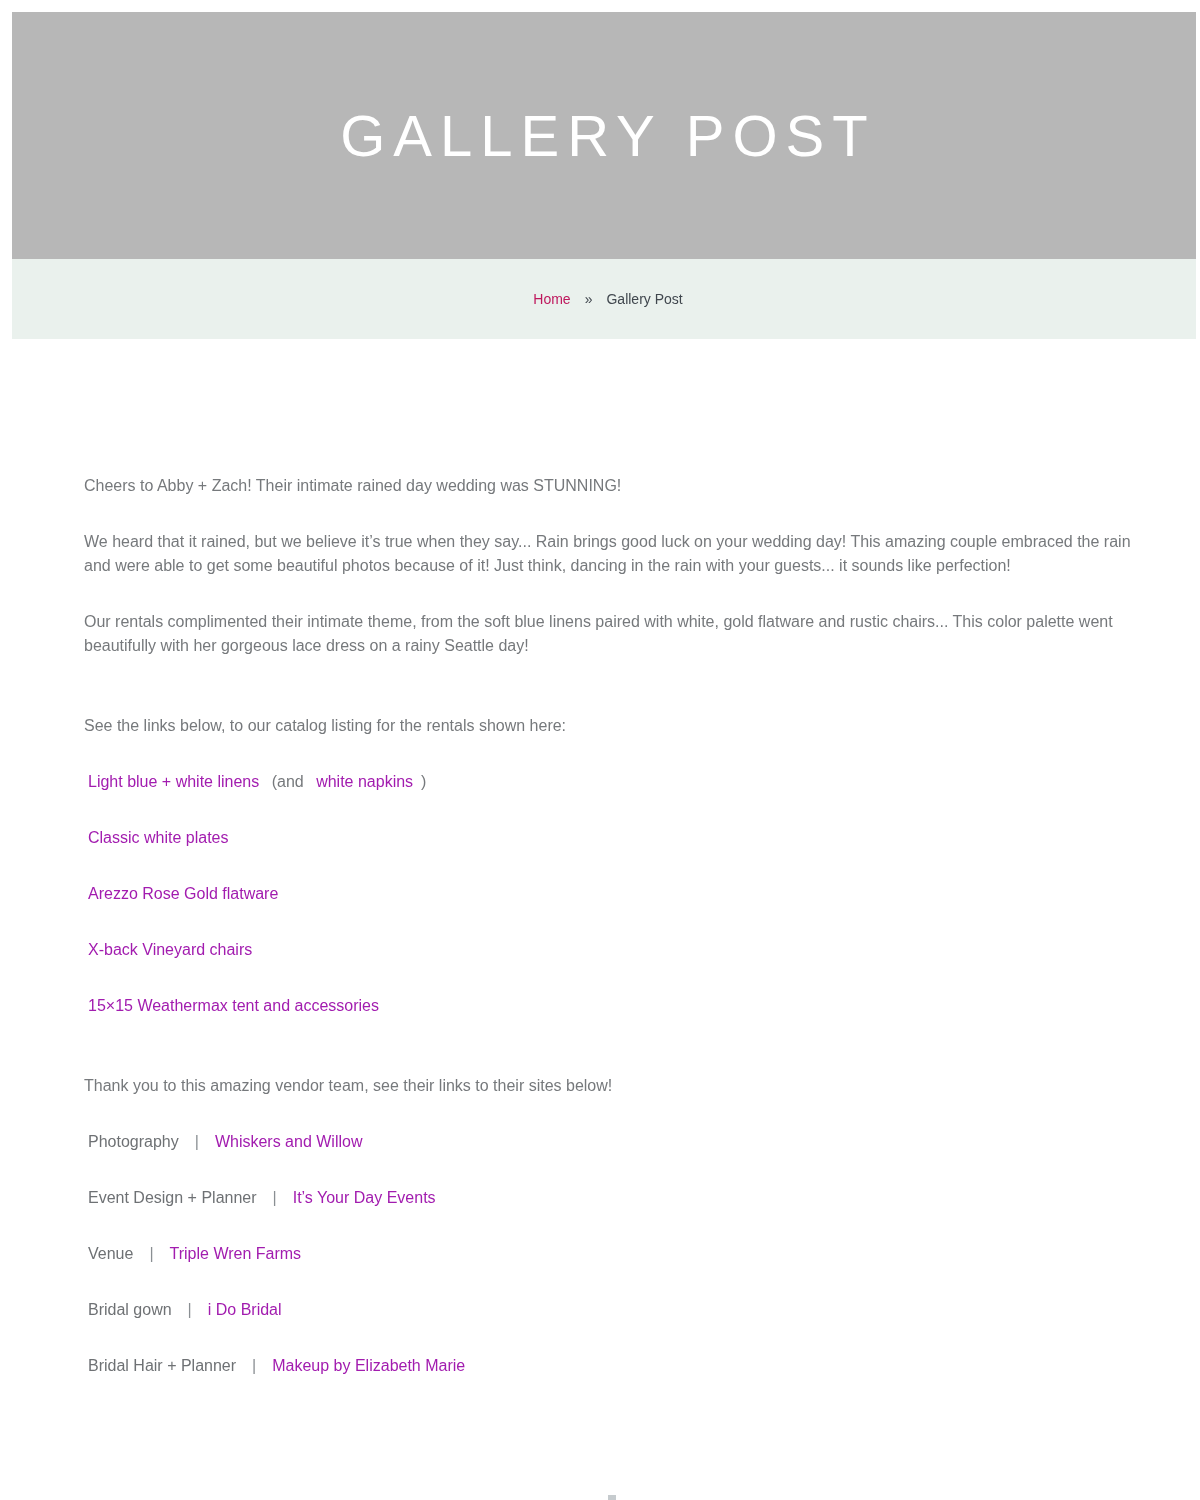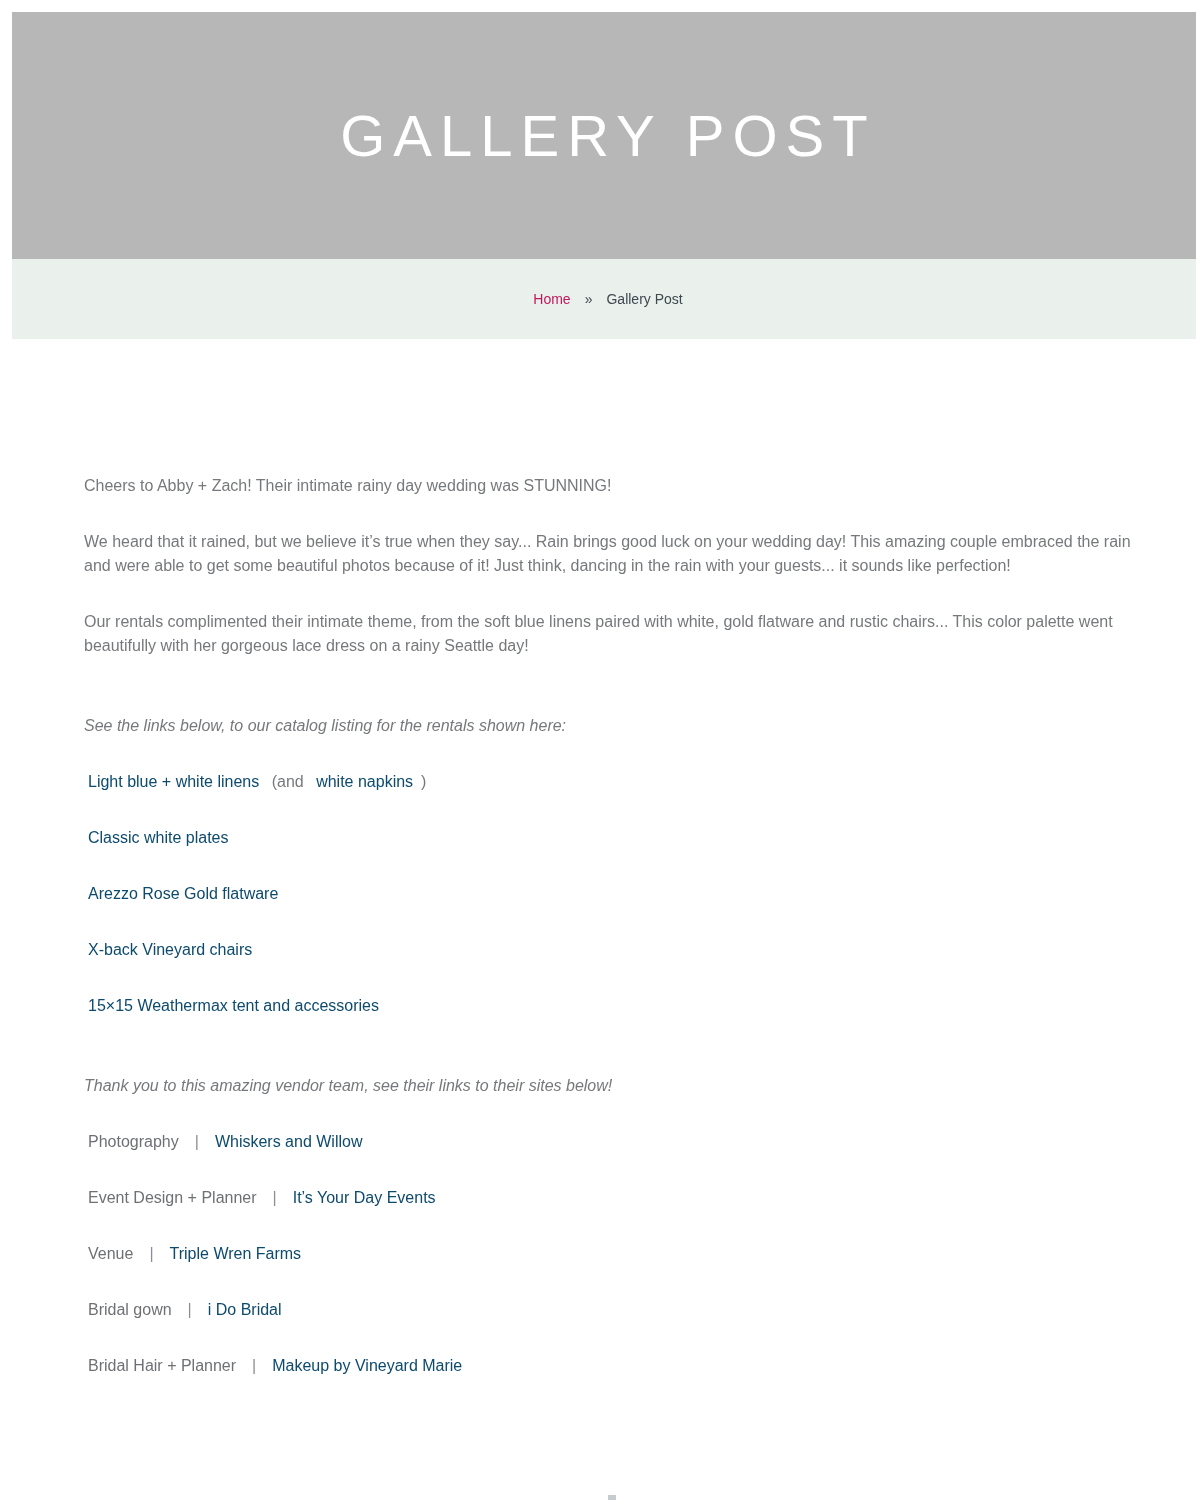--- a/index.html
+++ b/index.html
@@ -46,24 +46,24 @@
   }
   .crumb-sep { margin: 0 6px; color: #40474e; }
   
   .article {
     padding: 131px 68px 0 68px;
     font-size: 16px;
     line-height: 24px;
     color: #76797c;
   }
   .article p { margin: 0 0 24px 0; }
-  .article .intro { font-style: italic; }
+  .article .intro { }
   .gap-top { margin-top: 48px !important; }
   a.green-link {
-    color: #0c4a6e;
+    color: #a21caf;
     text-decoration: none;
     cursor: pointer;
   }
   .vendor-label { color: #6e7174; text-align: right; }
   .vendor-sep { color: #8a8f93; margin: 0 8px; }
   
   .footer-divider {
     position: absolute;
     left: 600px;
     top: 1487px;
@@ -94,21 +94,21 @@
   </div>
 
   <div class="breadcrumb-band">
     <a>Home</a>
     <span class="crumb-sep">»</span>
     <span>Gallery Post</span>
   </div>
 
   <div class="article">
 
-    <p>Cheers to Abby + Zach! Their intimate rainy day wedding was STUNNING!</p>
+    <p>Cheers to Abby + Zach! Their intimate rained day wedding was STUNNING!</p>
     <p>We heard that it rained, but we believe it’s true when they say... Rain brings good luck on your wedding day! This amazing couple embraced the rain and were able to get some beautiful photos because of it! Just think, dancing in the rain with your guests... it sounds like perfection!</p>
     <p>Our rentals complimented their intimate theme, from the soft blue linens paired with white, gold flatware and rustic chairs... This color palette went beautifully with her gorgeous lace dress on a rainy Seattle day!</p>
 
     <p class="intro gap-top">See the links below, to our catalog listing for the rentals shown here:</p>
 
     <p>
       <a class="green-link">Light blue + white linens</a><span> (and </span><a class="green-link">white napkins</a><span>)</span>
     </p>
     <p>
       <a class="green-link">Classic white plates</a>
@@ -131,21 +131,21 @@
     <p>
       <span class="vendor-label">Event Design + Planner</span><span class="vendor-sep">|</span><a class="green-link">It’s Your Day Events</a>
     </p>
     <p>
       <span class="vendor-label">Venue</span><span class="vendor-sep">|</span><a class="green-link">Triple Wren Farms</a>
     </p>
     <p>
       <span class="vendor-label">Bridal gown</span><span class="vendor-sep">|</span><a class="green-link">i Do Bridal</a>
     </p>
     <p>
-      <span class="vendor-label">Bridal Hair + Planner</span><span class="vendor-sep">|</span><a class="green-link">Makeup by Vineyard Marie</a>
+      <span class="vendor-label">Bridal Hair + Planner</span><span class="vendor-sep">|</span><a class="green-link">Makeup by Elizabeth Marie</a>
     </p>
 
   </div>
 
   <div class="footer-divider"></div>
   <div class="frag frag-left">
     <span></span>
       <span></span>
       <span></span>
       <span></span>

